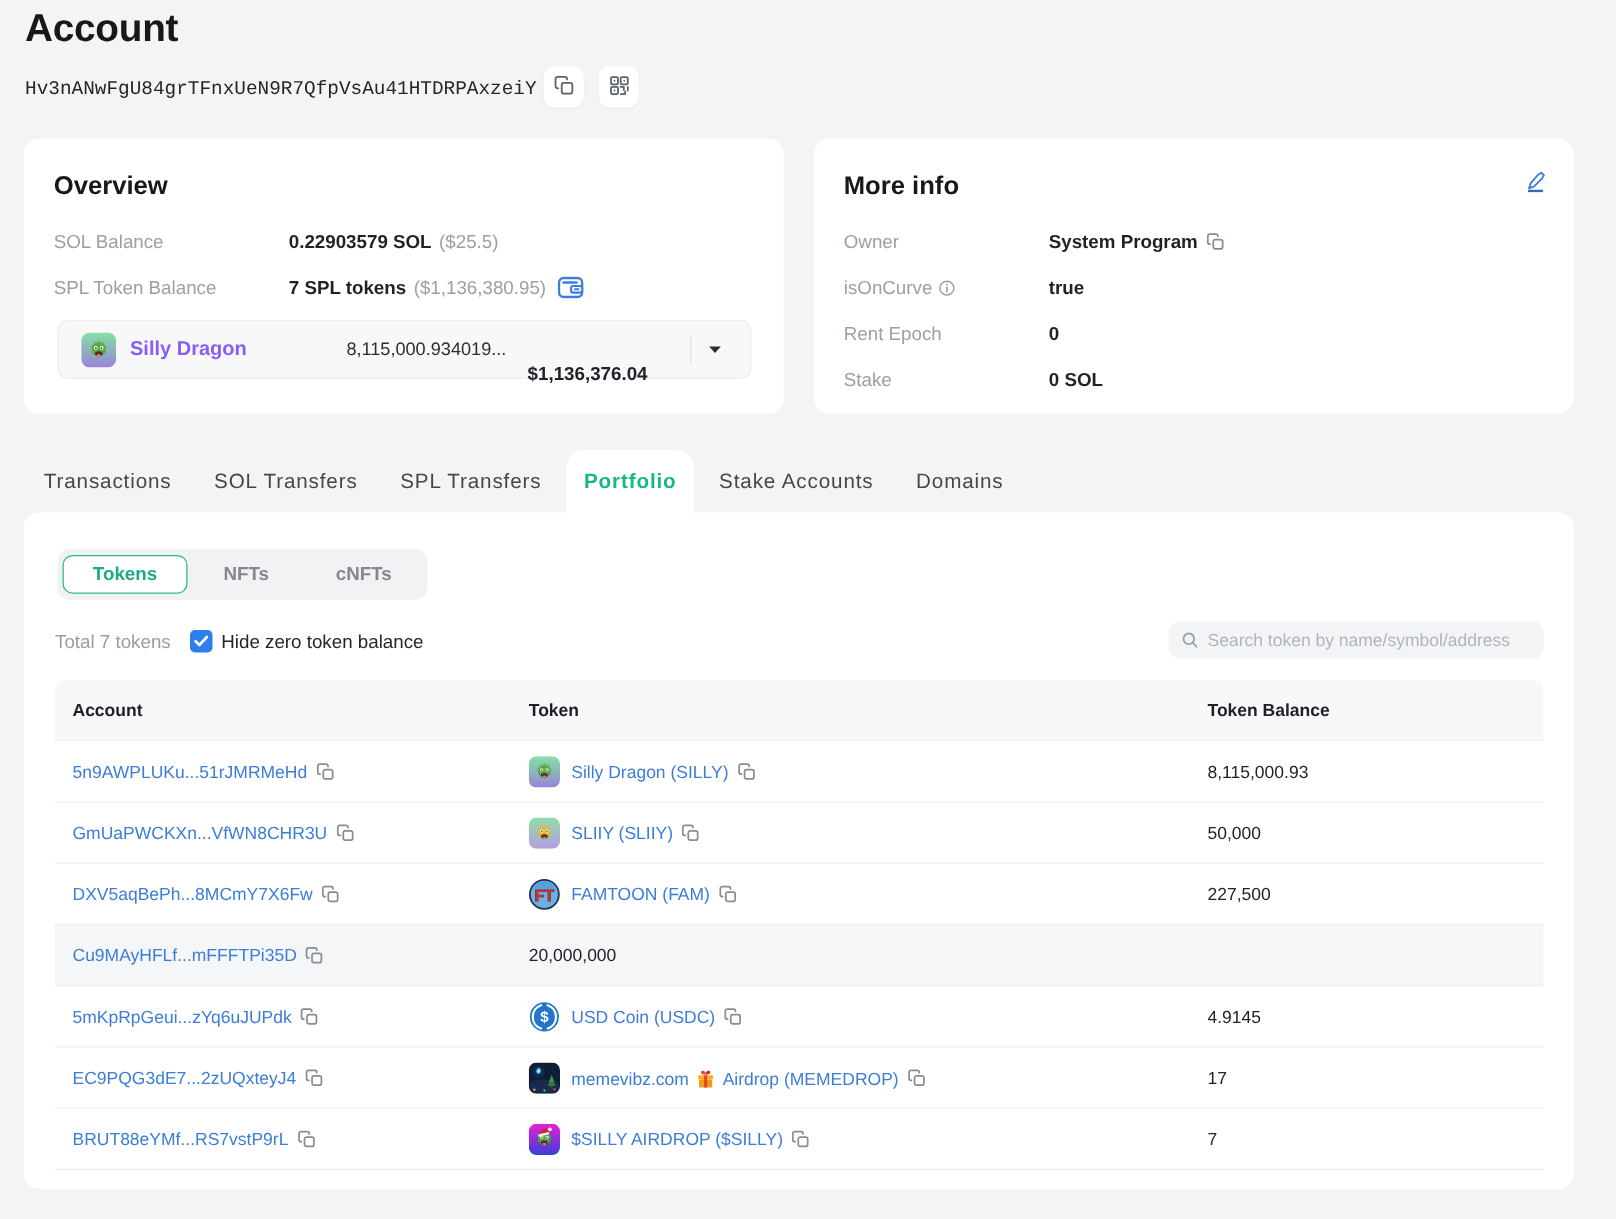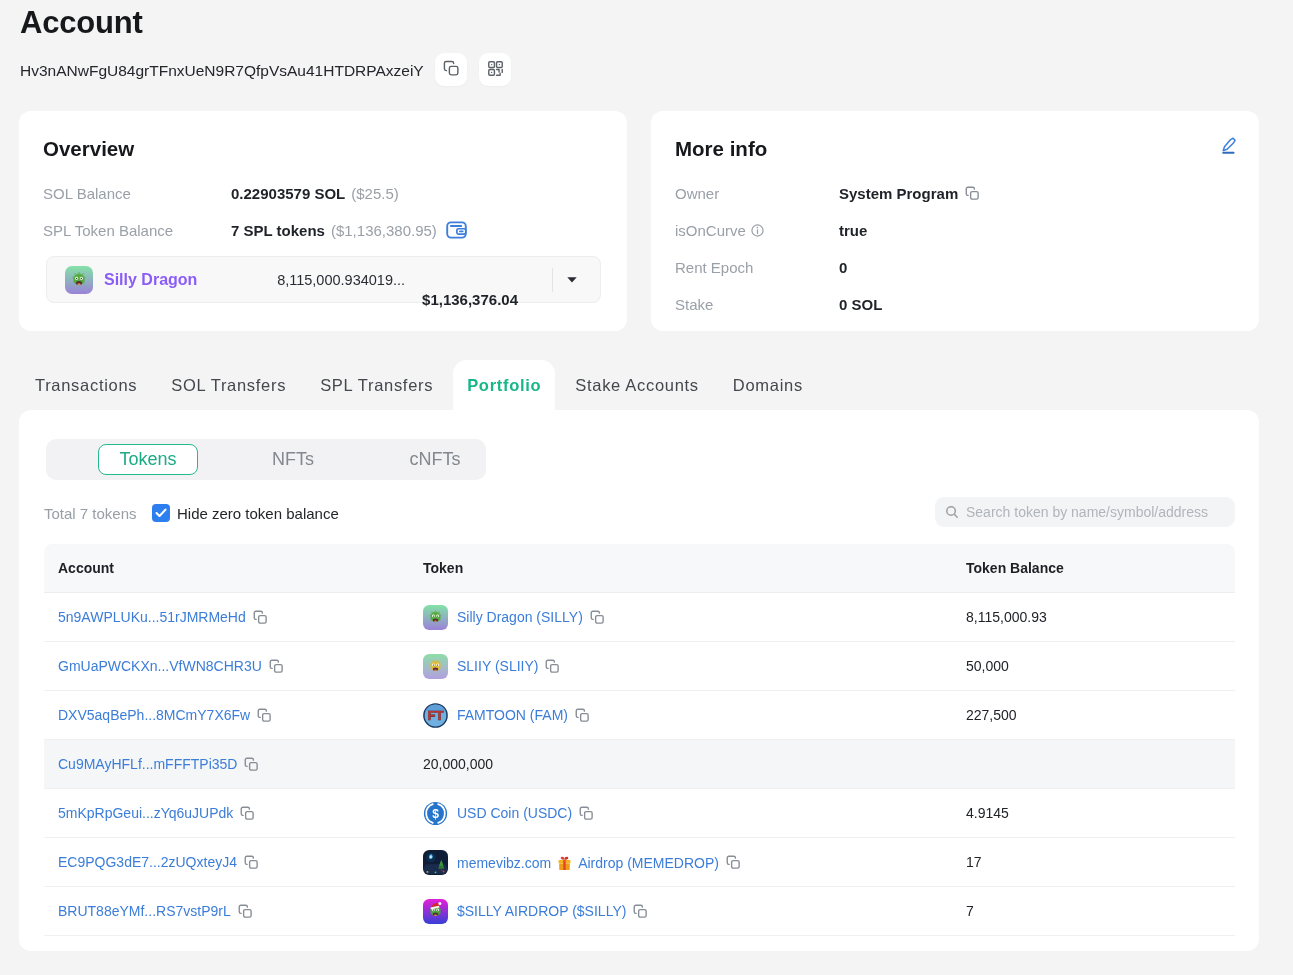--- a/index.html
+++ b/index.html
@@ -8,21 +8,21 @@
 .canvas { position:relative; width:1293px; height:975px; overflow:hidden; background:#f4f4f5;border-radius:28px; }
 
 
 .page-title { position:absolute; left:20px; top:0; margin:0; font-size:31px; font-weight:800; color:#17181c; line-height:45px; letter-spacing:-0.2px; }
 .search-bar { position:absolute; left:848px; top:9px; width:409px; height:46px; background:#fff; border-radius:10px; box-shadow:0 1px 2px rgba(20,20,40,.04); }
 .search-bar input { position:absolute; left:0; top:0; width:350px; height:100%; border:none; outline:none; background:transparent; padding:0 0 0 15px; font-size:14px; color:#2a2d33; font-family:inherit; }
 .search-bar input::placeholder { color:#a7adb5; }
 .search-btn { position:absolute; right:3px; top:3px; width:48px; height:40px; border:none; border-radius:10px; background:#bf44e0; cursor:pointer; display:flex; align-items:center; justify-content:center; padding:0; }
 
 
-.address { position:absolute; left:20px; top:62px; font-size:15.5px; color:#24262b; letter-spacing:0; }
+.address { position:absolute; left:20px; top:62px; font-size:15.5px; color:#24262b; letter-spacing:0;font-family:Liberation Mono, monospace; }
 .icon-btn { position:absolute; top:53px; width:32px; height:33px; background:#fff; border:none; border-radius:9px; cursor:pointer; display:flex; align-items:center; justify-content:center; padding:0; box-shadow:0 1px 2px rgba(20,20,40,.03); color:#5c6168; }
 .icon-btn.copy-addr { left:435px; }
 .icon-btn.qr { left:479px; }
 
 
 .card { position:absolute; top:111px; width:608px; height:220px; background:#fff; border-radius:12px; }
 .card.overview { left:19px; }
 .card.moreinfo { left:651px; }
 .card h2 { margin:0; position:absolute; left:24px; top:26px; font-size:20.5px; font-weight:800; color:#17181c; }
 .kv { position:absolute; left:24px; height:20px; display:flex; align-items:center; font-size:15px; }
@@ -42,21 +42,21 @@
 .token-selector .tcaret { margin-left:0; width:38px; display:flex; justify-content:center; color:#2a2d33; }
 
 
 .tabs { position:absolute; left:21px; top:360px; height:50px; display:flex; gap:6px; }
 .tab { height:50px; line-height:50px; padding:0 14px; font-size:16.5px; letter-spacing:0.7px; color:#44474d; cursor:pointer; white-space:nowrap; }
 .tab.active { background:#fff; border-radius:14px 14px 0 0; color:#17b789; font-weight:bold; }
 
 
 .panel { position:absolute; left:19px; top:410px; width:1240px; height:541px; background:#fff; border-radius:12px 12px 12px 12px; }
 .subtabs { position:absolute; left:27px; top:29px; height:41px; background:#f2f2f4; border-radius:10px; display:flex; align-items:center; padding:0 4px; }
-.subtab { width:94px; flex:none; height:31px; display:flex; align-items:center; justify-content:center; font-size:18px; font-weight:normal; color:#83888f; cursor:pointer; border-radius:8px;margin-left:48px; }
+.subtab { width:94px; flex:none; height:31px; display:flex; align-items:center; justify-content:center; font-size:15px; font-weight:bold; color:#83888f; cursor:pointer; border-radius:8px; }
 .subtab.active { background:#fff; border:1px solid #25b98e; color:#1cab85; width:100px; }
 
 .total-label { position:absolute; left:25px; top:95px; font-size:15px; color:#989ea6; line-height:18px; }
 .hidezero { position:absolute; left:133px; top:94px; display:flex; align-items:center; cursor:pointer; }
 .checkbox { width:18px; height:18px; border-radius:4px; background:#2d7ff0; display:flex; align-items:center; justify-content:center; flex:none; }
 .hidezero .hz-label { margin-left:7px; font-size:15px; color:#24262b; }
 
 .token-search { position:absolute; left:916px; top:87px; width:300px; height:30px; background:#f3f4f6; border-radius:9px; }
 .token-search svg { position:absolute; left:10px; top:8px; color:#9aa0a6; }
 .token-search input { position:absolute; left:0; top:0; width:100%; height:100%; border:none; outline:none; background:transparent; padding:0 10px 0 31px; font-size:14px; color:#2a2d33; font-family:inherit; }

